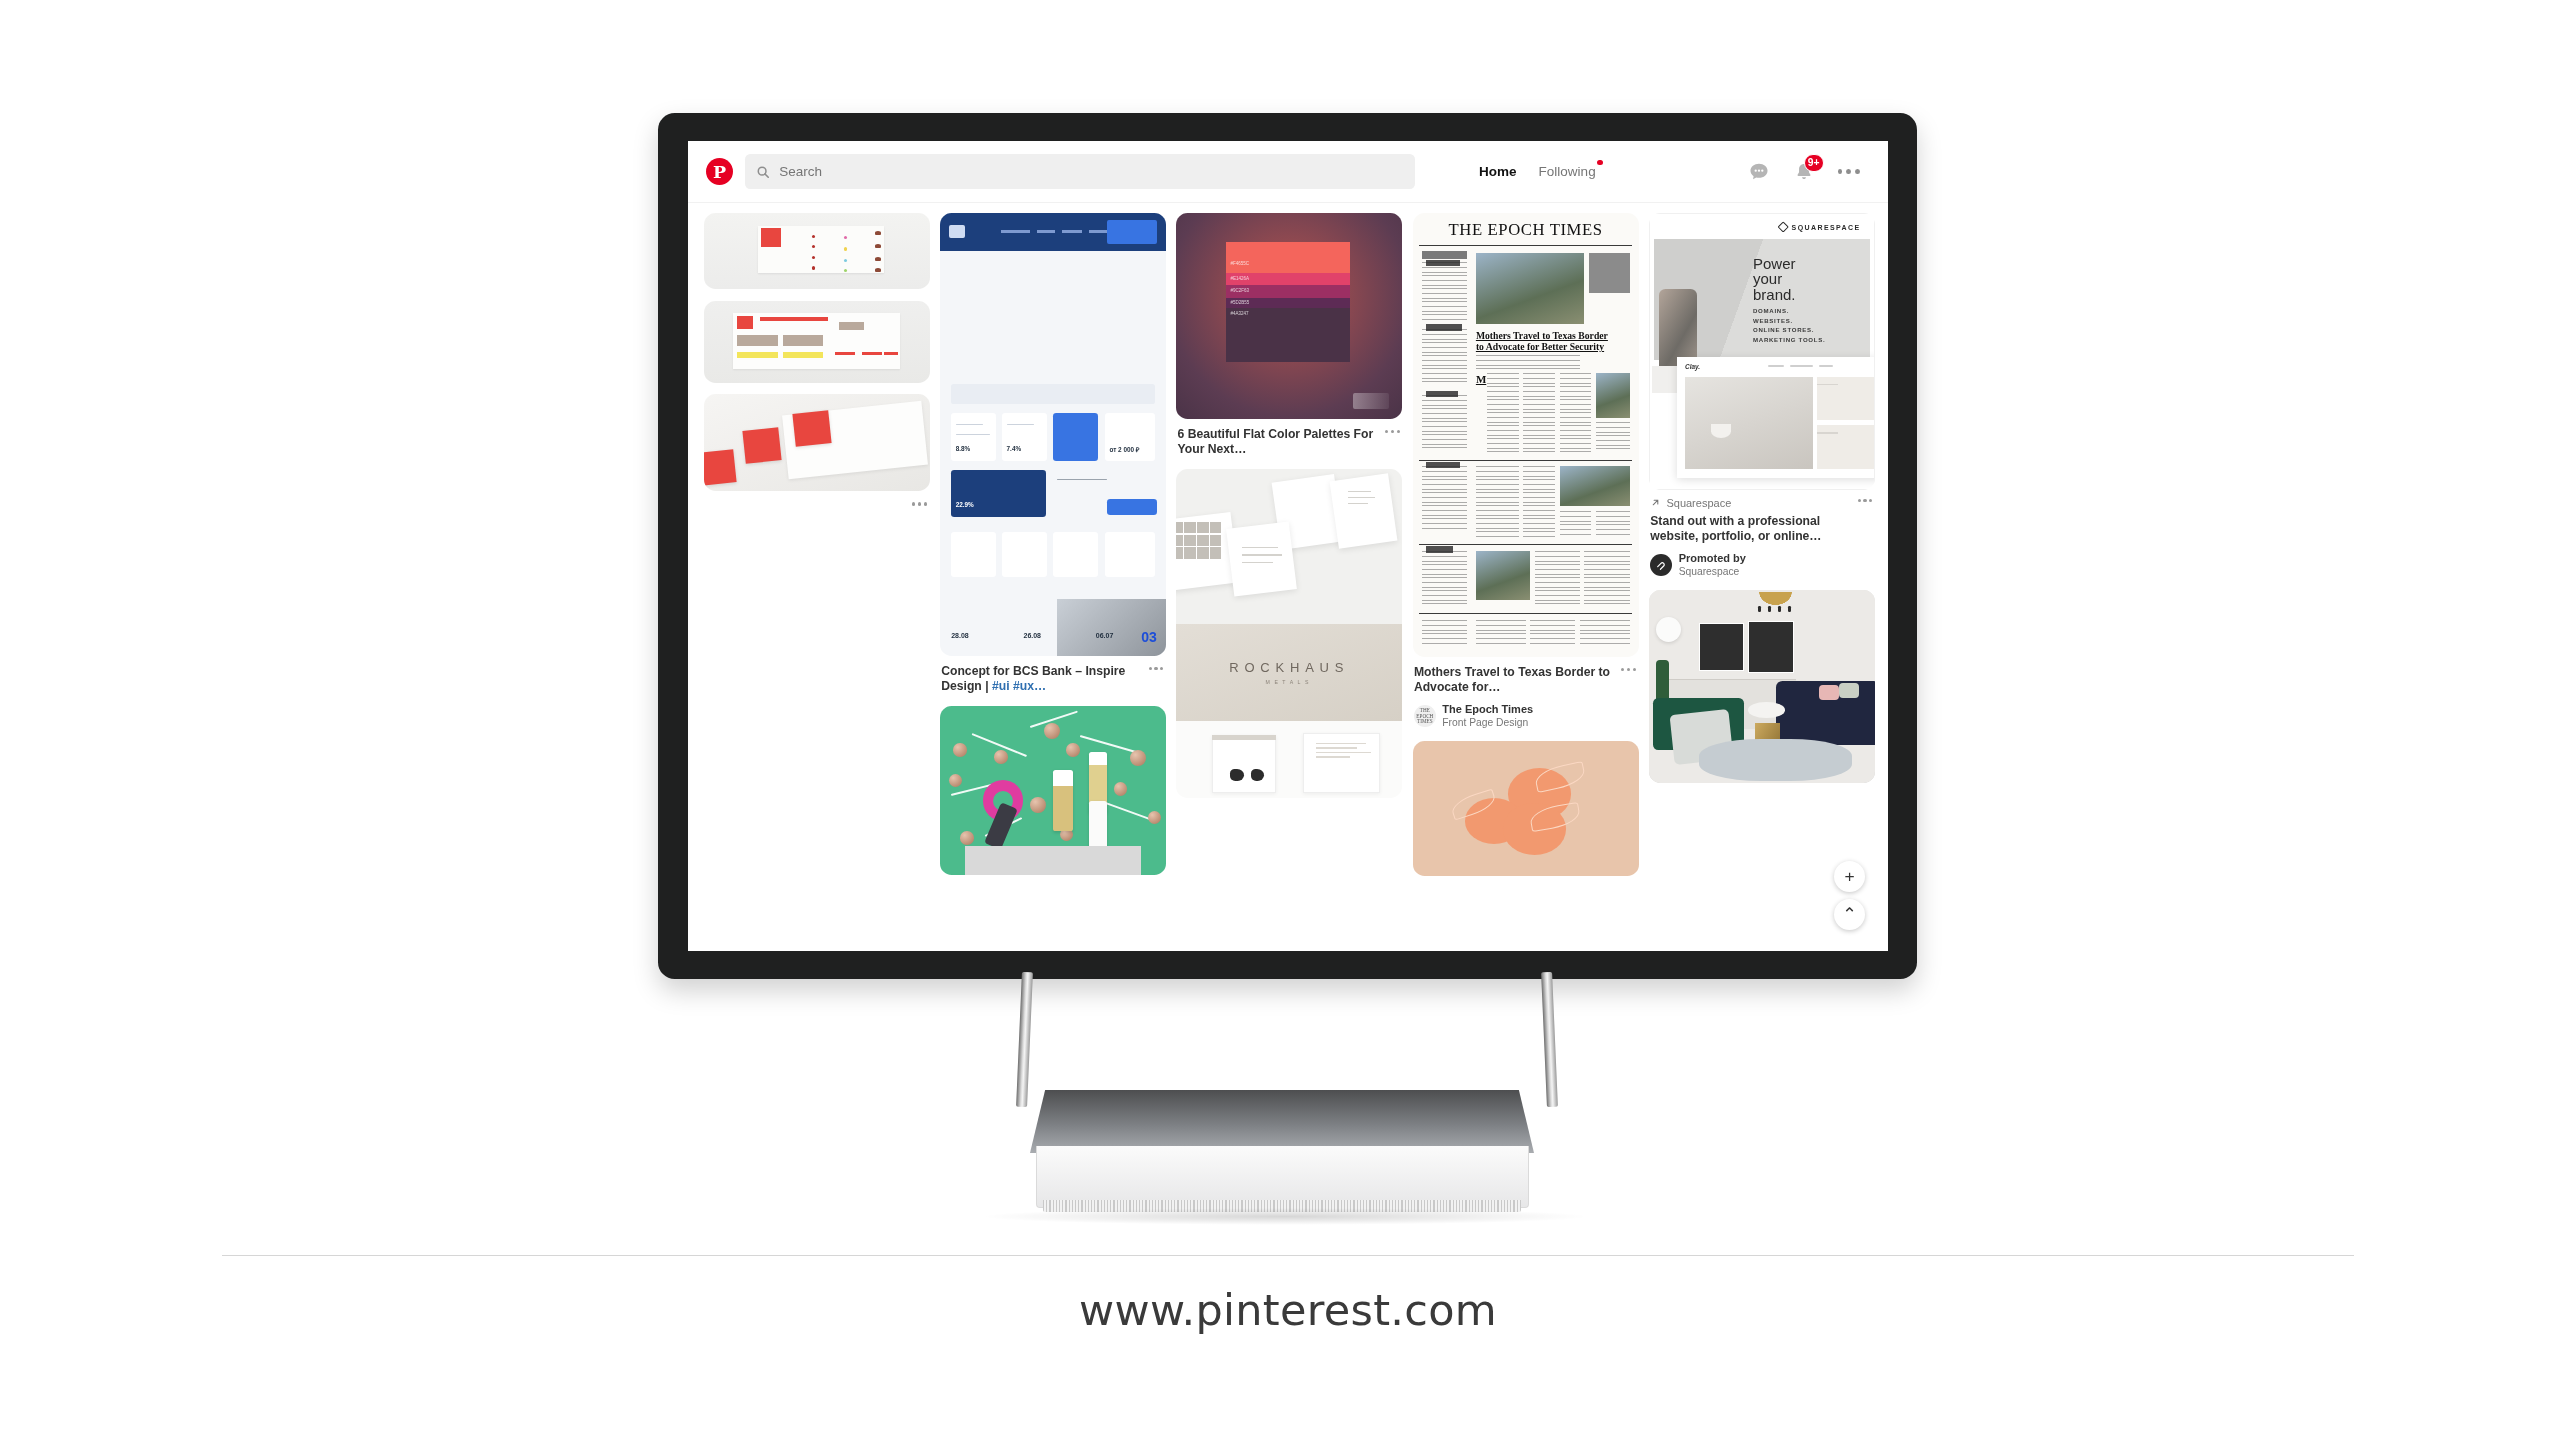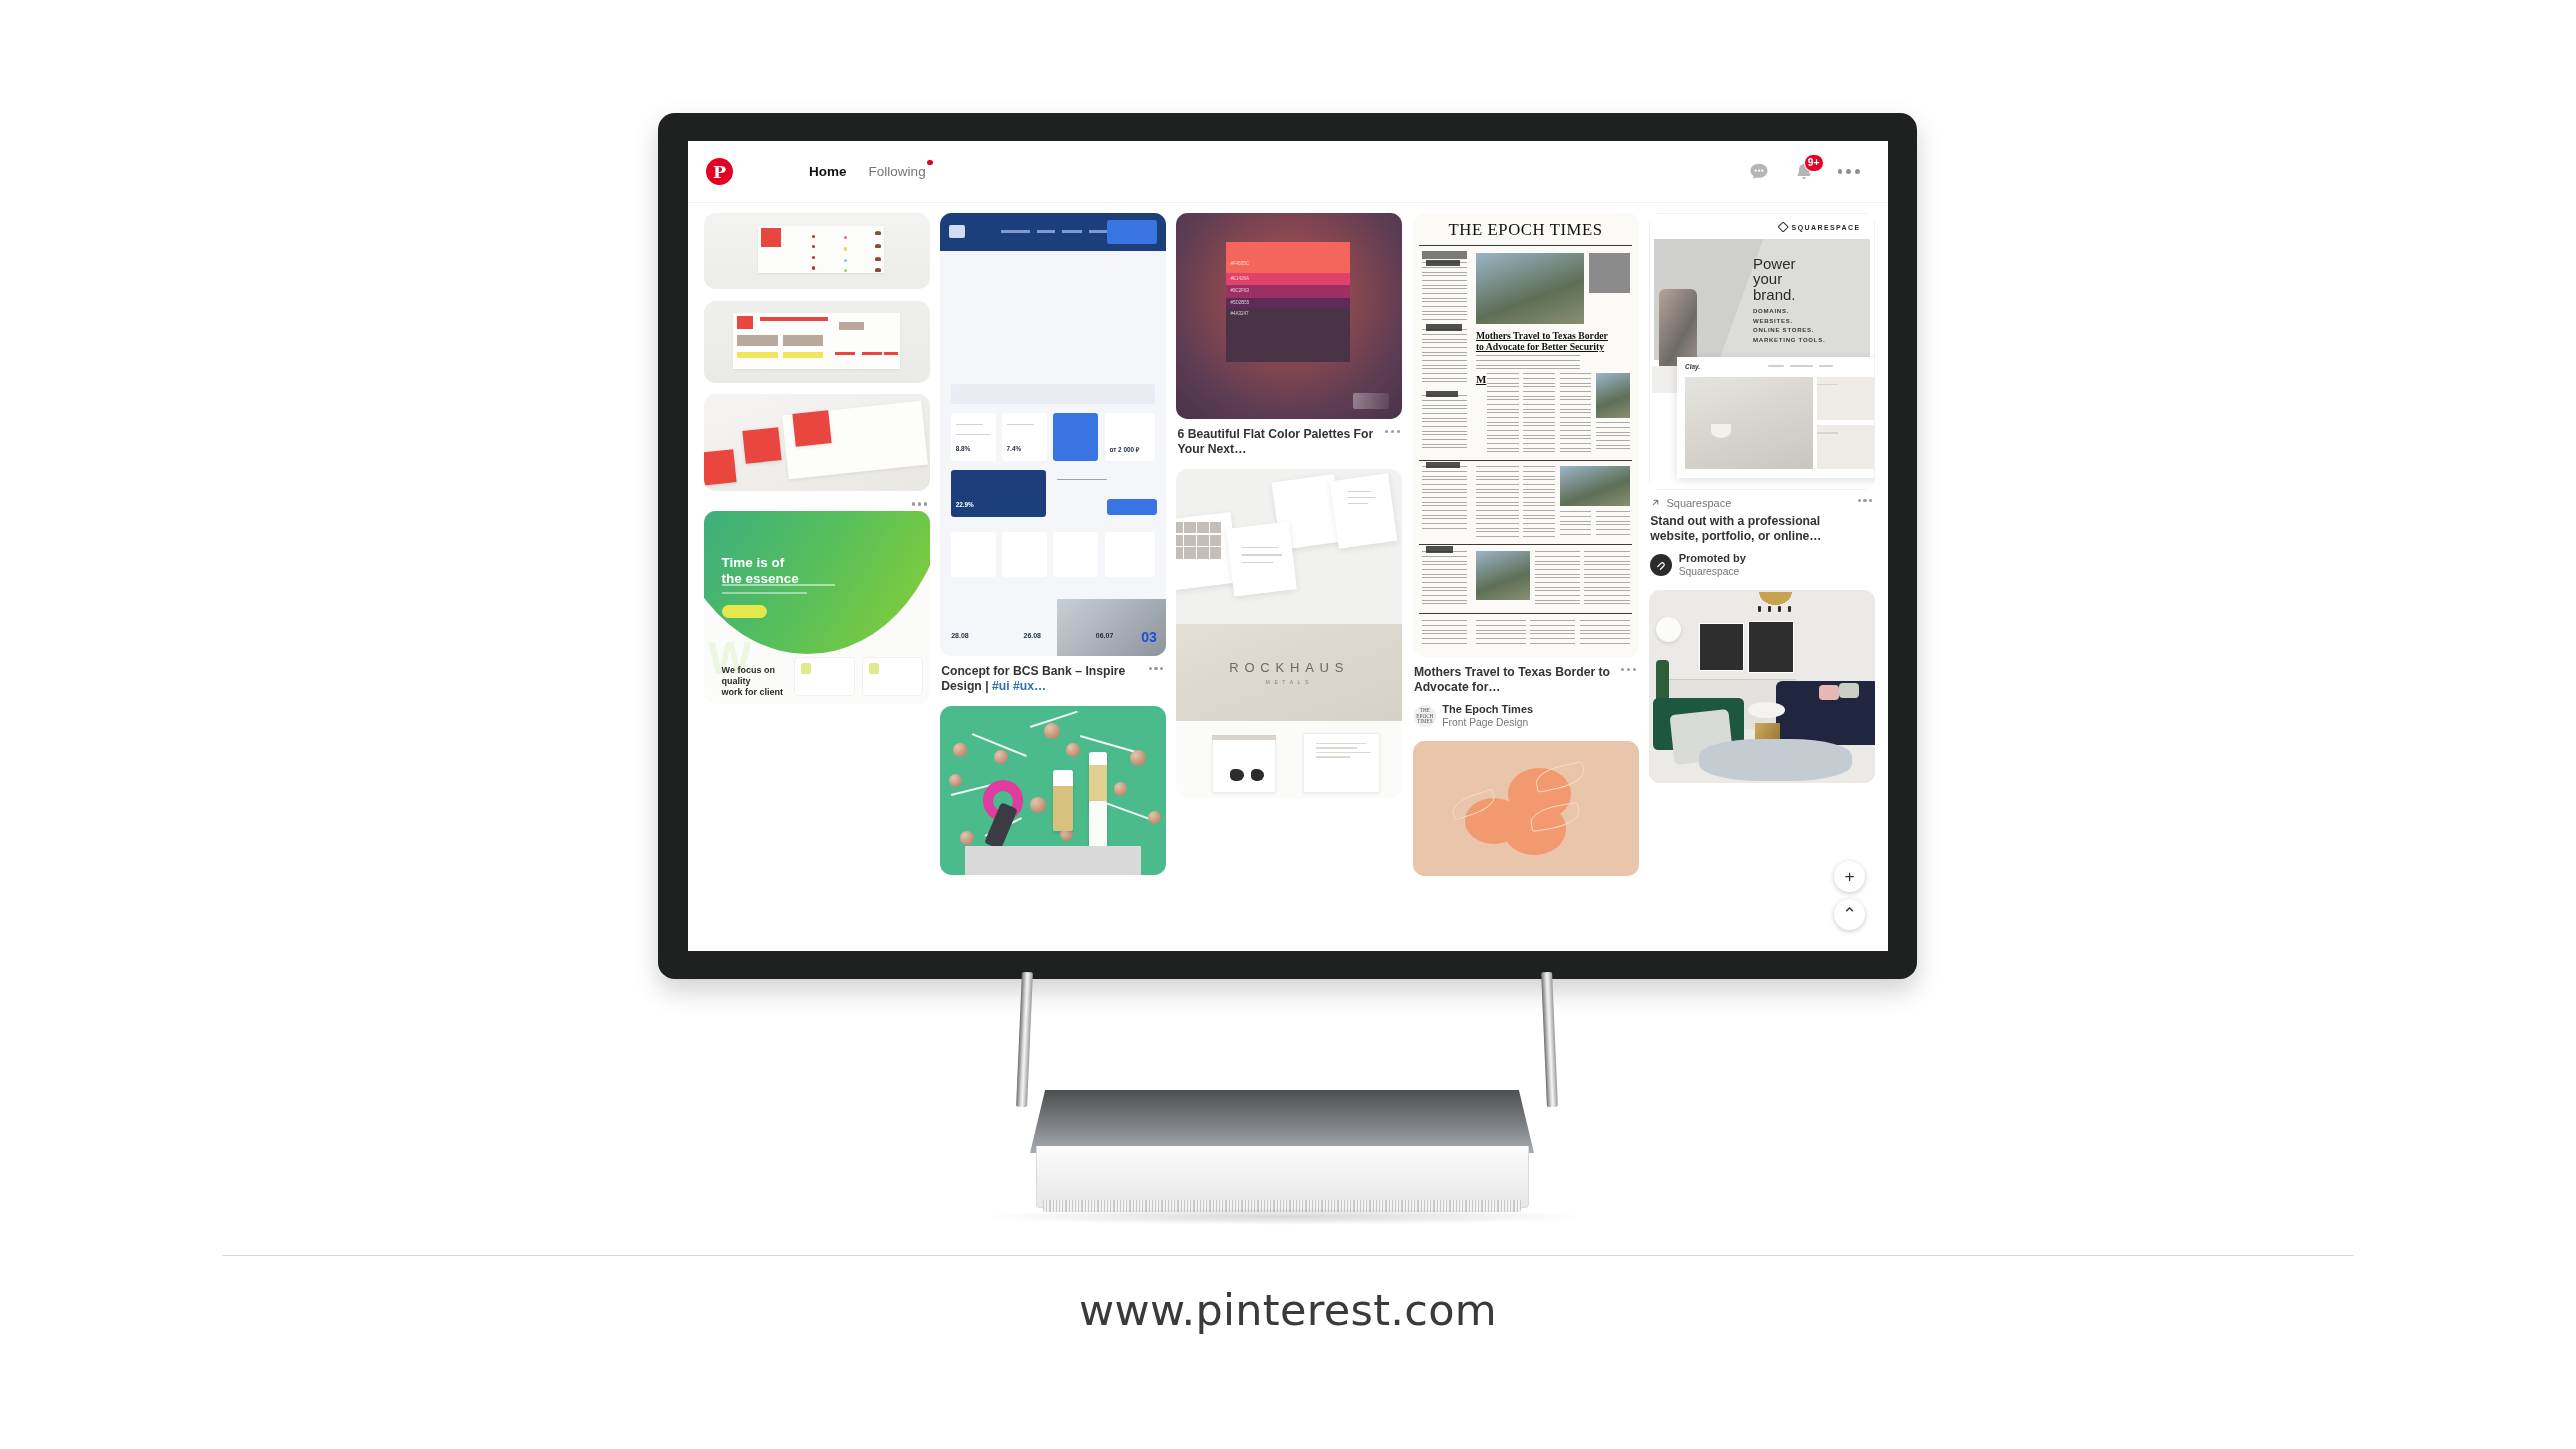--- a/index.html
+++ b/index.html
@@ -294,20 +294,27 @@
 <body>
 
 <div id="monitor-frame"></div>
 
 <div id="monitor-screen">
 
   <div id="pin-nav">
 
     <div id="pin-logo">P</div>
 
+    <div id="search-box">
+      <svg class="mag" viewBox="0 0 24 24">
+        <circle cx="10.5" cy="10.5" r="6.6" fill="none" stroke="#8e8e8e" stroke-width="2.6"></circle>
+        <line x1="15.4" y1="15.4" x2="21" y2="21" stroke="#8e8e8e" stroke-width="2.8" stroke-linecap="round"></line>
+      </svg>
+      <input id="search-input-text" type="text" value="" placeholder="Search" style="">
+    </div>
 
     <div id="nav-links">
       <span class="nav-link active">Home</span>
       <span class="nav-link">
         <span>Following</span>
         <span class="nav-dot"></span>
       </span>
     </div>
 
     <div id="nav-actions">
@@ -388,37 +395,20 @@
         </div>
         <div class="pin-title">
           <span class="pin-dots">
               <i></i>
               <i></i>
               <i></i>
             </span>
         </div>
       </div>
 
-      <div class="pin">
-        <div class="pin-media">
-          <div class="c1d img-block">
-            <div class="hero"></div>
-            <div class="h1">Time is of<br>the essence</div>
-            <div class="sub"></div>
-              <div class="sub2"></div>
-              <div class="cta"></div>
-            <div class="w">W</div>
-            <div class="lbl">We focus on<br>quality<br>work for client</div>
-            <div class="box" style="left:40%;top:76%;width:27%;height:20%"></div>
-            <div class="box" style="left:70%;top:76%;width:27%;height:20%"></div>
-            <div class="ic" style="left:43%;top:79%"></div>
-            <div class="ic" style="left:73%;top:79%"></div>
-          </div>
-        </div>
-      </div>
     </div>
 
     <div class="pin-col">
 
       <div class="pin">
         <div class="pin-media" style="height:443px">
           <div class="c2a" style="height:100%">
             <div class="hdr">
               <div class="logo"></div>
               <div class="mi" style="left:27%;width:13%"></div>

